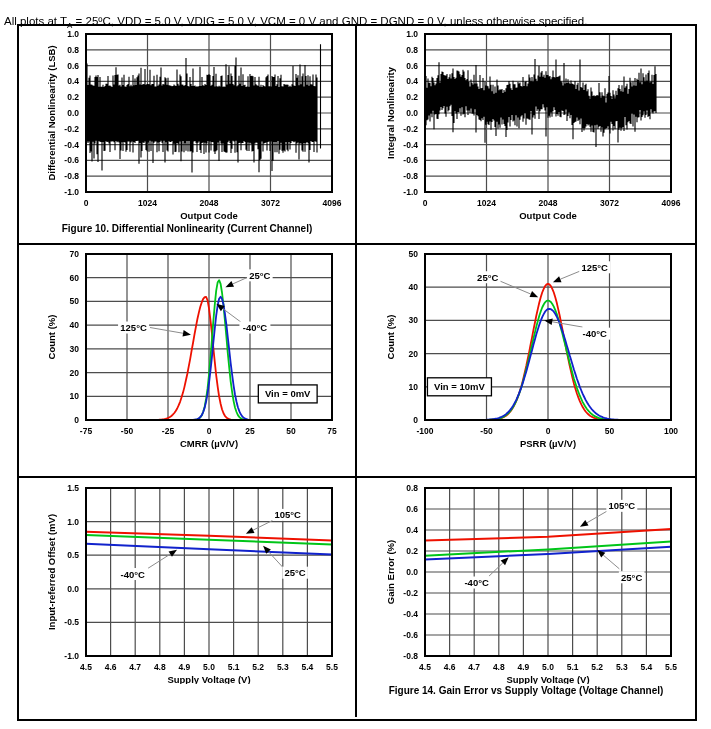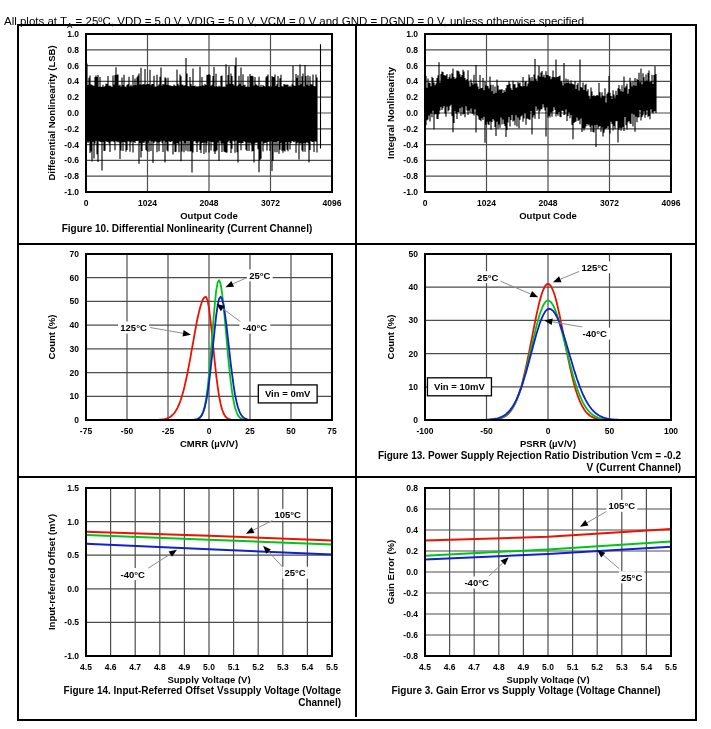--- a/index.html
+++ b/index.html
@@ -178,21 +178,20 @@
           <polygon points="180.16000000000003,52.16 171.54522775645418,51.99969032520706 174.03227504763439,46.102691446842464" fill="#000"></polygon>
           <rect x="116.93000000000002" y="26.24000000000001" width="25.6" height="12" fill="#fff"></rect>
           <text x="129.73000000000002" y="35.74000000000001" font-size="9.5" text-anchor="middle" fill="#000" font-family="&quot;Liberation Sans&quot;, sans-serif" font-weight="bold">25°C</text>
           <line x1="224.44" y1="82.03999999999999" x2="194.19139043573134" y2="76.77247397044994" stroke="#8c8c8c" stroke-width="1"></line>
           <polygon points="186.31,75.4 194.7403800239113,73.61991779615741 193.64240084755136,79.92503014474246" fill="#000"></polygon>
           <rect x="221.23999999999998" y="82.67999999999999" width="31" height="12" fill="#fff"></rect>
           <text x="236.73999999999998" y="92.17999999999999" font-size="9.5" text-anchor="middle" fill="#000" font-family="&quot;Liberation Sans&quot;, sans-serif" font-weight="bold">-40°C</text>
           <rect x="69.44" y="132.8" width="64" height="18" fill="#fff" stroke="#000" stroke-width="1.3"></rect>
           <text x="101.44" y="145.3" font-size="9.5" text-anchor="middle" fill="#000" font-family="&quot;Liberation Sans&quot;, sans-serif" font-weight="bold">Vin = 10mV</text>
         </svg></div>
-    <div class="caption">Figure 13. Power Supply Rejection Ratio Distribution Vcm = -0.2 V (Current Channel)</div>
   </div>
   <div class="cell">
     <div class="chart" id="c-fig14"><svg width="337" height="206">
           <line x1="91.59999999999991" y1="10" x2="91.59999999999991" y2="178" stroke="#4d4d4d" stroke-width="1.2"></line>
           <line x1="116.20000000000005" y1="10" x2="116.20000000000005" y2="178" stroke="#4d4d4d" stroke-width="1.2"></line>
           <line x1="140.79999999999995" y1="10" x2="140.79999999999995" y2="178" stroke="#4d4d4d" stroke-width="1.2"></line>
           <line x1="165.4000000000001" y1="10" x2="165.4000000000001" y2="178" stroke="#4d4d4d" stroke-width="1.2"></line>
           <line x1="190" y1="10" x2="190" y2="178" stroke="#4d4d4d" stroke-width="1.2"></line>
           <line x1="214.5999999999999" y1="10" x2="214.5999999999999" y2="178" stroke="#4d4d4d" stroke-width="1.2"></line>
           <line x1="239.20000000000005" y1="10" x2="239.20000000000005" y2="178" stroke="#4d4d4d" stroke-width="1.2"></line>
@@ -231,21 +230,20 @@
           <text x="268.7200000000001" y="40.379999999999995" font-size="9.5" text-anchor="middle" fill="#000" font-family="&quot;Liberation Sans&quot;, sans-serif" font-weight="bold">105°C</text>
           <line x1="128.5" y1="90.64" x2="151.2738716704435" y2="76.12397122794498" stroke="#8c8c8c" stroke-width="1"></line>
           <polygon points="158.02000000000004,71.824 152.99386016162148,78.8224225597676 149.5538831792655,73.42551989612235" fill="#000"></polygon>
           <rect x="98.2400000000001" y="90.016" width="31" height="12" fill="#fff"></rect>
           <text x="113.7400000000001" y="99.516" font-size="9.5" text-anchor="middle" fill="#000" font-family="&quot;Liberation Sans&quot;, sans-serif" font-weight="bold">-40°C</text>
           <line x1="263.79999999999995" y1="89.29599999999999" x2="249.52102307026445" y2="73.693605696289" stroke="#8c8c8c" stroke-width="1"></line>
           <polygon points="244.11999999999995,67.792 251.88166534878005,71.5331964681832 247.16038079174885,75.85401492439479" fill="#000"></polygon>
           <rect x="263.2999999999999" y="88.672" width="25.6" height="12" fill="#fff"></rect>
           <text x="276.0999999999999" y="98.172" font-size="9.5" text-anchor="middle" fill="#000" font-family="&quot;Liberation Sans&quot;, sans-serif" font-weight="bold">25°C</text>
         </svg></div>
-    <div class="caption">Figure 14. Input-Referred Offset Vssupply Voltage (Voltage Channel)</div>
   </div>
   <div class="cell">
     <div class="chart" id="c-fig15"><svg width="337" height="206">
           <line x1="91.59999999999991" y1="10" x2="91.59999999999991" y2="178" stroke="#4d4d4d" stroke-width="1.2"></line>
           <line x1="116.20000000000005" y1="10" x2="116.20000000000005" y2="178" stroke="#4d4d4d" stroke-width="1.2"></line>
           <line x1="140.79999999999995" y1="10" x2="140.79999999999995" y2="178" stroke="#4d4d4d" stroke-width="1.2"></line>
           <line x1="165.4000000000001" y1="10" x2="165.4000000000001" y2="178" stroke="#4d4d4d" stroke-width="1.2"></line>
           <line x1="190" y1="10" x2="190" y2="178" stroke="#4d4d4d" stroke-width="1.2"></line>
           <line x1="214.5999999999999" y1="10" x2="214.5999999999999" y2="178" stroke="#4d4d4d" stroke-width="1.2"></line>
           <line x1="239.20000000000005" y1="10" x2="239.20000000000005" y2="178" stroke="#4d4d4d" stroke-width="1.2"></line>
@@ -290,15 +288,15 @@
           <text x="263.79999999999995" y="31.349999999999994" font-size="9.5" text-anchor="middle" fill="#000" font-family="&quot;Liberation Sans&quot;, sans-serif" font-weight="bold">105°C</text>
           <line x1="130.95999999999995" y1="98.2" x2="144.8699561532888" y2="84.84135308449395" stroke="#8c8c8c" stroke-width="1"></line>
           <polygon points="150.63999999999996,79.3 147.08649738708638,87.14937062317841 142.6534149194912,82.53333554580948" fill="#000"></polygon>
           <rect x="103.16" y="98.5" width="31" height="12" fill="#fff"></rect>
           <text x="118.66" y="108" font-size="9.5" text-anchor="middle" fill="#000" font-family="&quot;Liberation Sans&quot;, sans-serif" font-weight="bold">-40°C</text>
           <line x1="261.34000000000003" y1="90.85" x2="245.28451601761532" y2="77.14409903942766" stroke="#8c8c8c" stroke-width="1"></line>
           <polygon points="239.20000000000005,71.95 247.36215563338638,74.71029263238155 243.20687640184426,79.57790544647376" fill="#000"></polygon>
           <rect x="260.84" y="93.25" width="25.6" height="12" fill="#fff"></rect>
           <text x="273.64" y="102.75" font-size="9.5" text-anchor="middle" fill="#000" font-family="&quot;Liberation Sans&quot;, sans-serif" font-weight="bold">25°C</text>
         </svg></div>
-    <div class="caption">Figure 3. Gain Error vs Supply Voltage (Voltage Channel)</div>
+    <div class="caption">Figure 14. Gain Error vs Supply Voltage (Voltage Channel)</div>
   </div>
 </div>
 
 </body></html>

